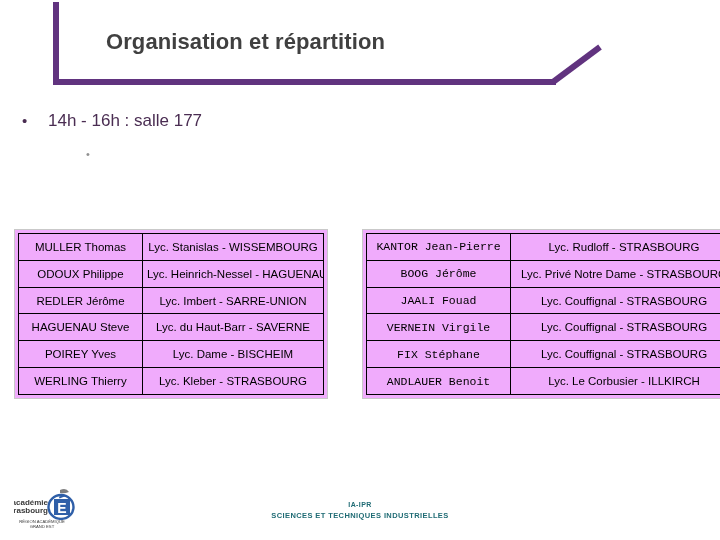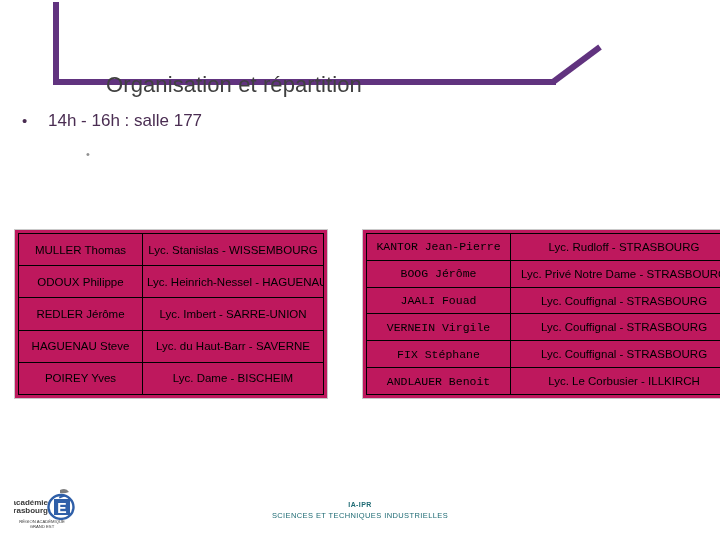--- a/index.html
+++ b/index.html
@@ -32,24 +32,23 @@
     pointer-events: none;
   }
   .slide-title {
     position: absolute;
     left: 106px;
     top: 26px;
     width: 470px;
     font-size: 22px;
     line-height: 32px;
     color: #404040;
-    font-weight: normal;
+    font-weight: bold;
     letter-spacing: 0.1px;
     white-space: nowrap;
-    margin-top: 43px;
   }
 
   
   .bullet-block {
     position: absolute;
     left: 0;
     top: 108px;
     width: 700px;
   }
   .bullet-l1 {
@@ -84,21 +83,21 @@
     top: 0;
     font-size: 11px;
     color: #909090;
     line-height: 23px;
   }
 
   
   .table-wrap {
     position: absolute;
     border: 1px solid #c9c9c9;
-    background: #be185d;
+    background: #f0abfc;
     box-sizing: border-box;
     overflow: hidden;
   }
   .table-left {
     left: 14px;
     top: 229px;
     width: 314px;
     height: 170px;
     padding: 3px;
   }
@@ -150,21 +149,21 @@
     font-size: 7px;
     color: #1f6b74;
     letter-spacing: 0.4px;
     font-weight: bold;
     line-height: 10px;
   }
   .footer-line2 {
     font-size: 7.5px;
     color: #1f6b74;
     letter-spacing: 0.4px;
-    font-weight: normal;
+    font-weight: bold;
     line-height: 11px;
   }
 </style>
 </head>
 <body>
 
 <div class="slide-header">
   <svg class="header-deco" viewBox="0 0 720 100" width="720" height="100">
 
     <path d="M 56 2 L 56 82 L 556 82" fill="none" stroke="#61337f" stroke-width="6" stroke-linecap="butt" stroke-linejoin="miter"></path>
@@ -199,20 +198,24 @@
         <td class="c-place">Lyc. Imbert - SARRE-UNION</td>
       </tr>
       <tr>
         <td class="c-name">HAGUENAU Steve</td>
         <td class="c-place">Lyc. du Haut-Barr - SAVERNE</td>
       </tr>
       <tr>
         <td class="c-name">POIREY Yves</td>
         <td class="c-place">Lyc. Dame - BISCHEIM</td>
       </tr>
+      <tr>
+        <td class="c-name">WERLING Thierry</td>
+        <td class="c-place">Lyc. Kleber - STRASBOURG</td>
+      </tr>
     </tbody>
   </table>
 </div>
 
 <div class="table-wrap table-right">
   <table class="grid">
     <tbody>
       <tr>
         <td class="c-name">KANTOR Jean-Pierre</td>
         <td class="c-place">Lyc. Rudloff - STRASBOURG</td>

